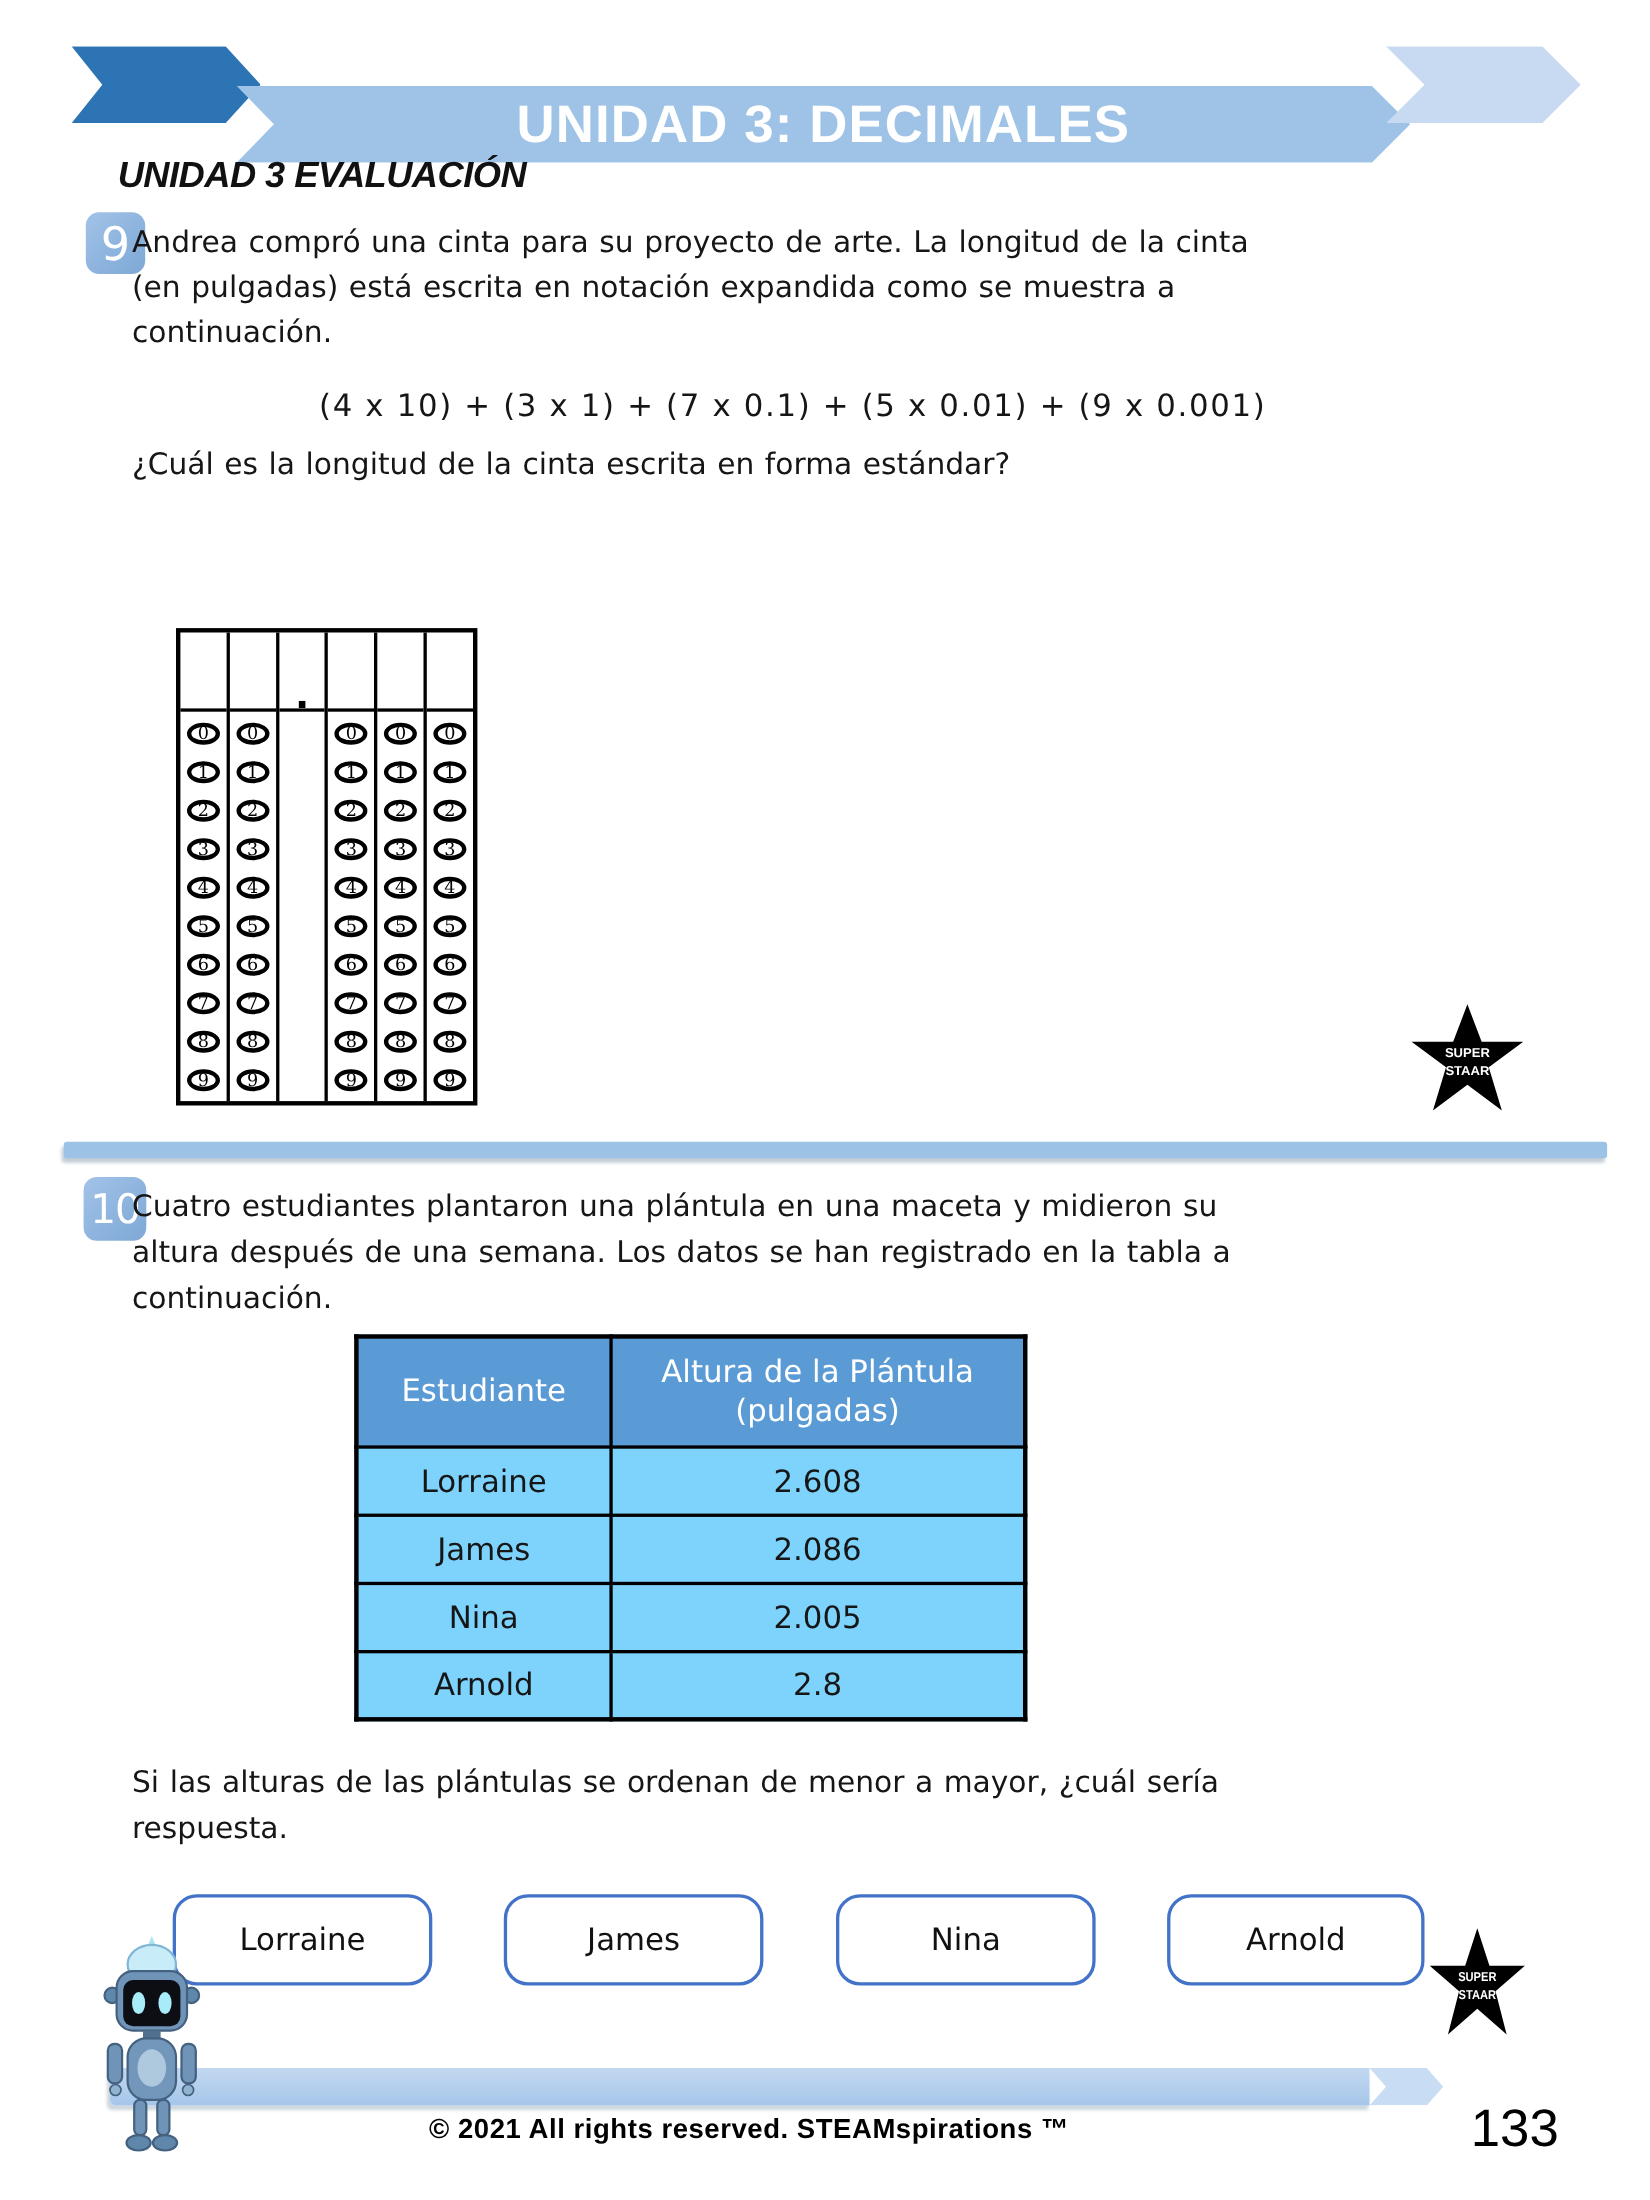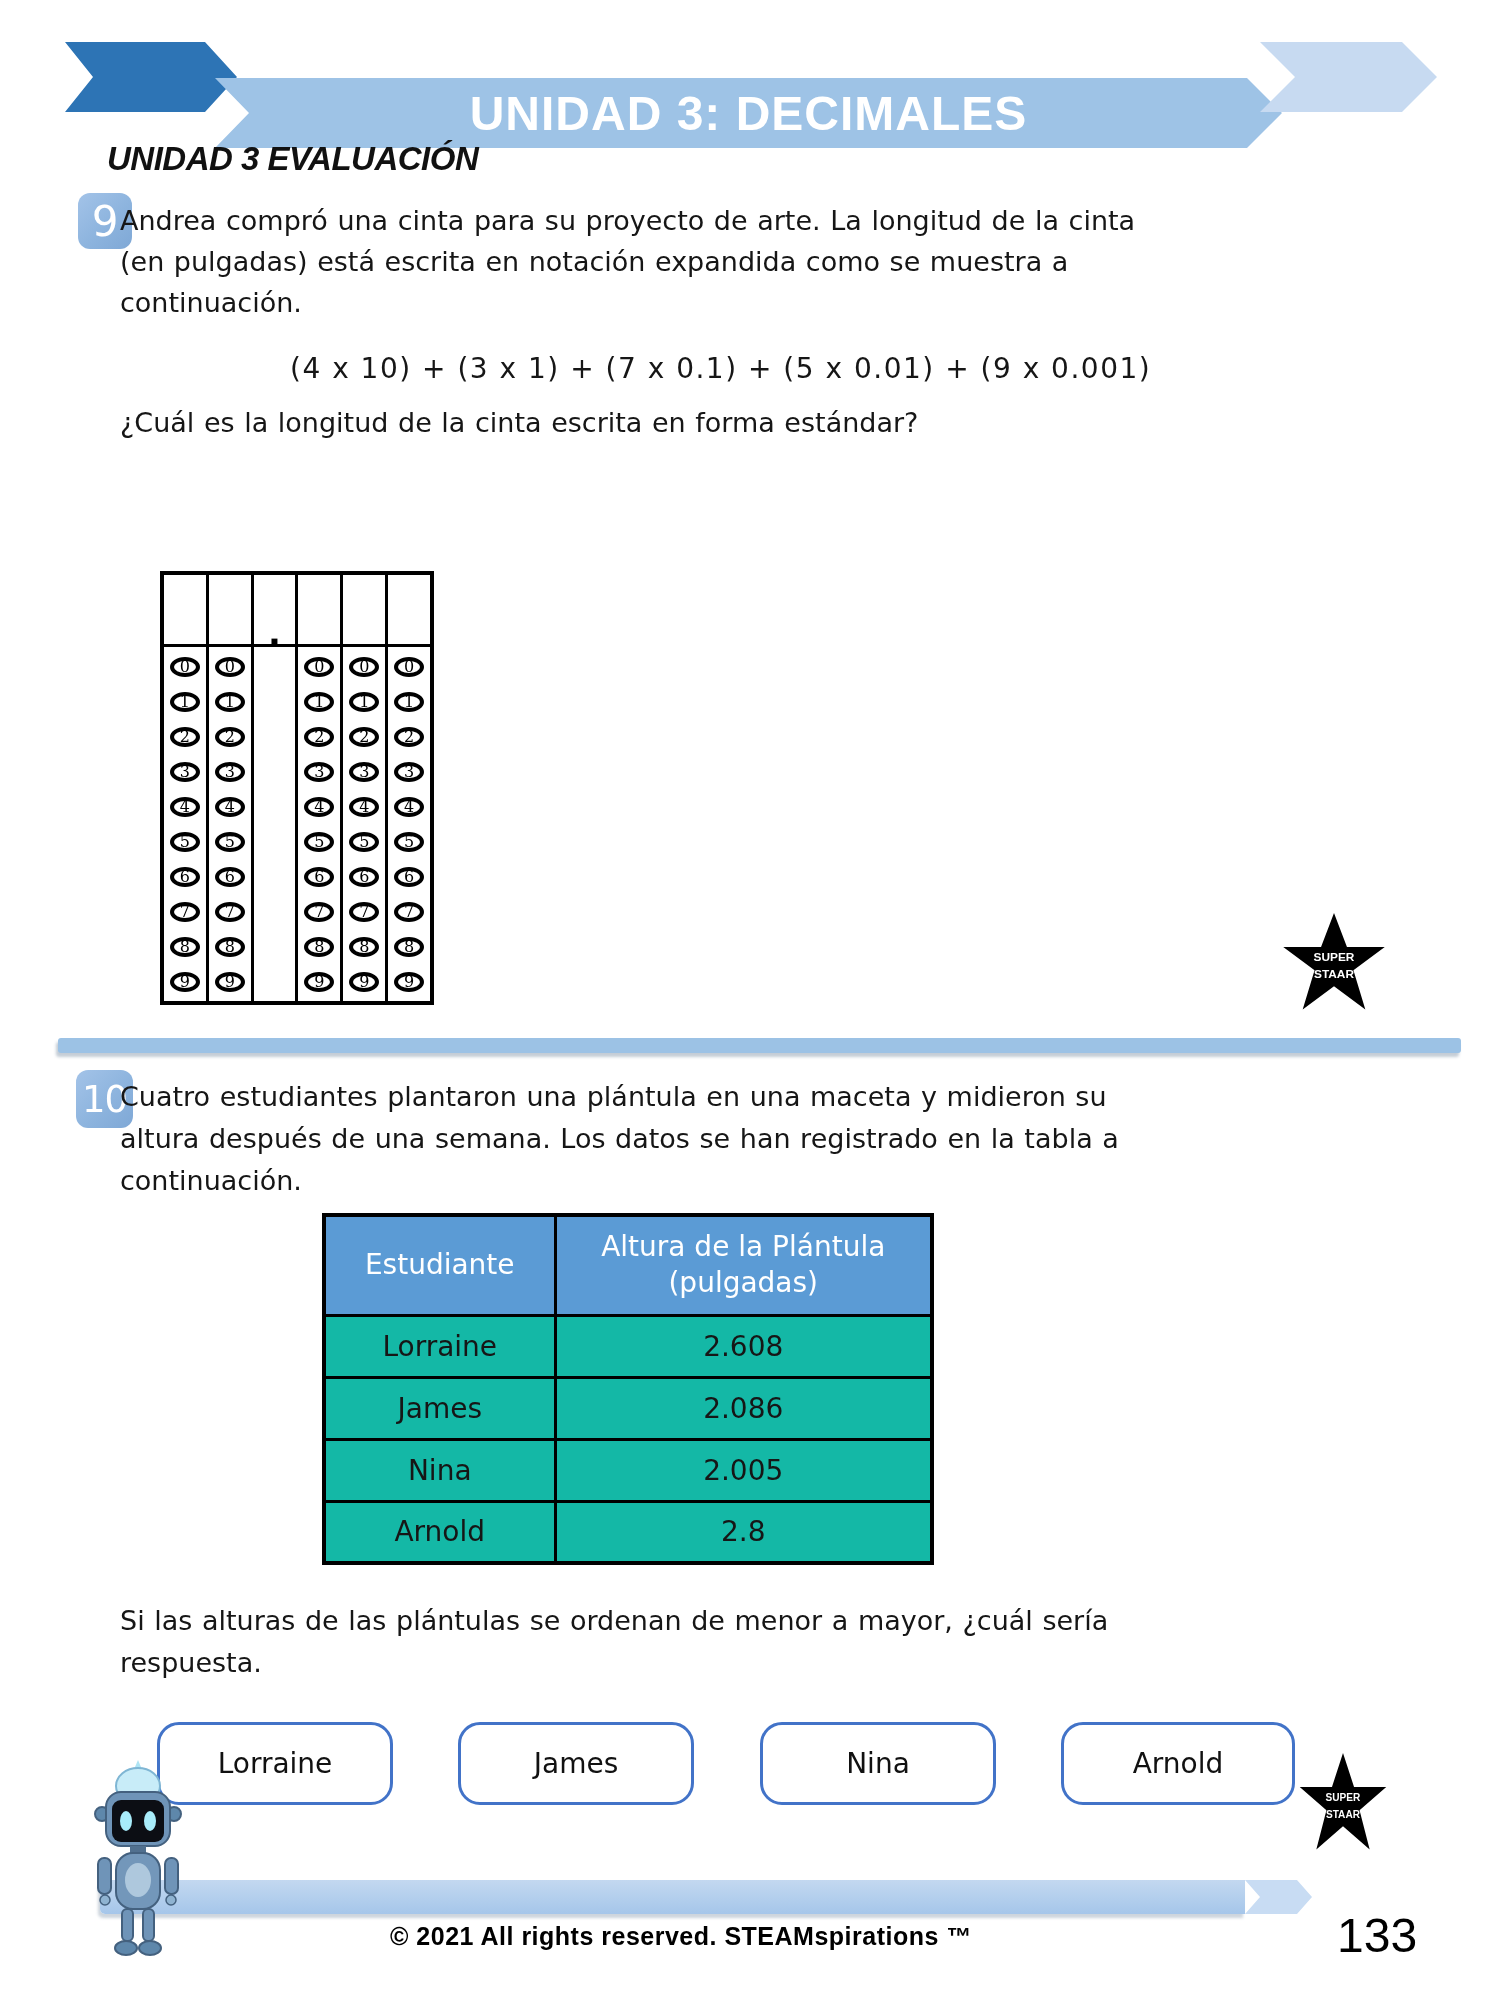--- a/index.html
+++ b/index.html
@@ -79,21 +79,21 @@
   .star svg { width:100%; height:100%; }
   
   .divider {
     position:absolute; left:58px; top:1038px; width:1403px; height:15px;
     background:#9cc2e5; border-radius:3px;
     box-shadow:-2px 4px 3px rgba(125,145,165,0.45);
   }
   
   .dtable {
     position:absolute; left:322px; top:1213px; border-collapse:collapse;
-    table-layout:fixed; background:#14b8a6;
+    table-layout:fixed; background:#7dd3fc;
     border:4px solid #000;
   }
   .dtable th, .dtable td { border:3px solid #000; text-align:center; vertical-align:middle; }
   .dtable th {
     background:#5b9bd5; color:#ffffff; font-weight:normal;
     font-size:28px; height:100px; line-height:36px;
   }
   .dtable td { font-size:28px; height:62px; }
   .col-student { width:231px; }
   .col-height  { width:377px; }

